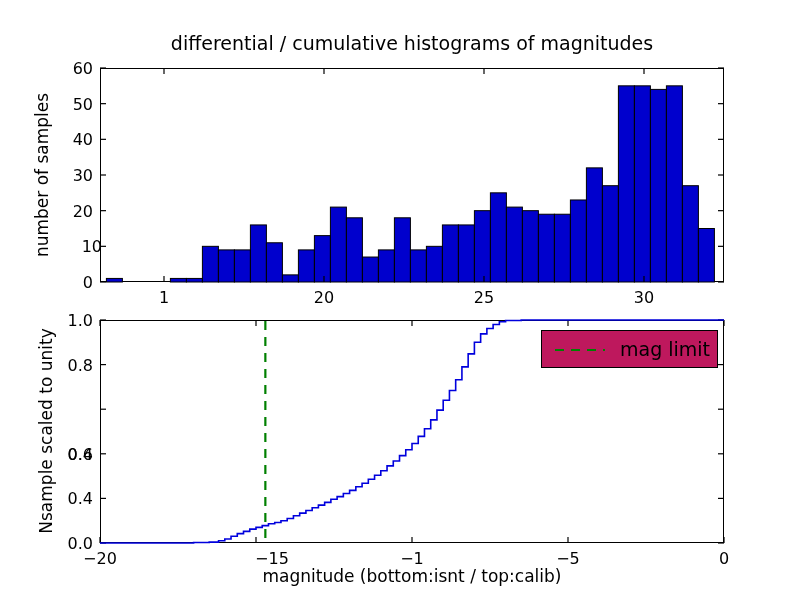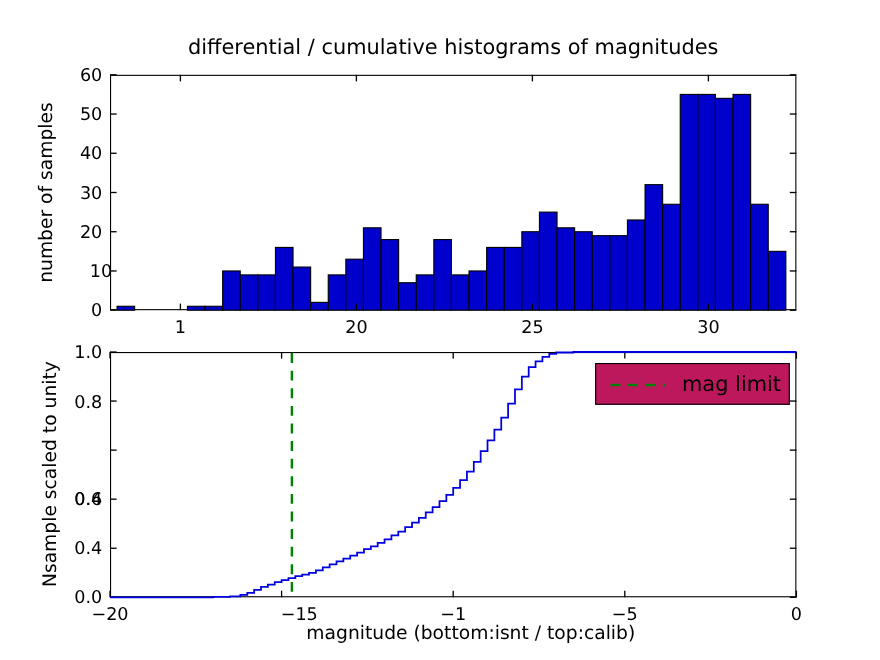--- a/index.html
+++ b/index.html
@@ -39,21 +39,20 @@
     text-align: right;
   }
   .axis-title {
     position: absolute;
     font-size: 17px;
     color: #000000;
     white-space: nowrap;
   }
   .axis-title.x {
     transform: translateX(-50%);
-    margin-left: 16px;
   }
   .axis-title.y {
     transform-origin: 0 0;
     transform: rotate(-90deg) translateX(-50%);
   }
   .plot-title {
     position: absolute;
     font-size: 19px;
     color: #000000;
     white-space: nowrap;

